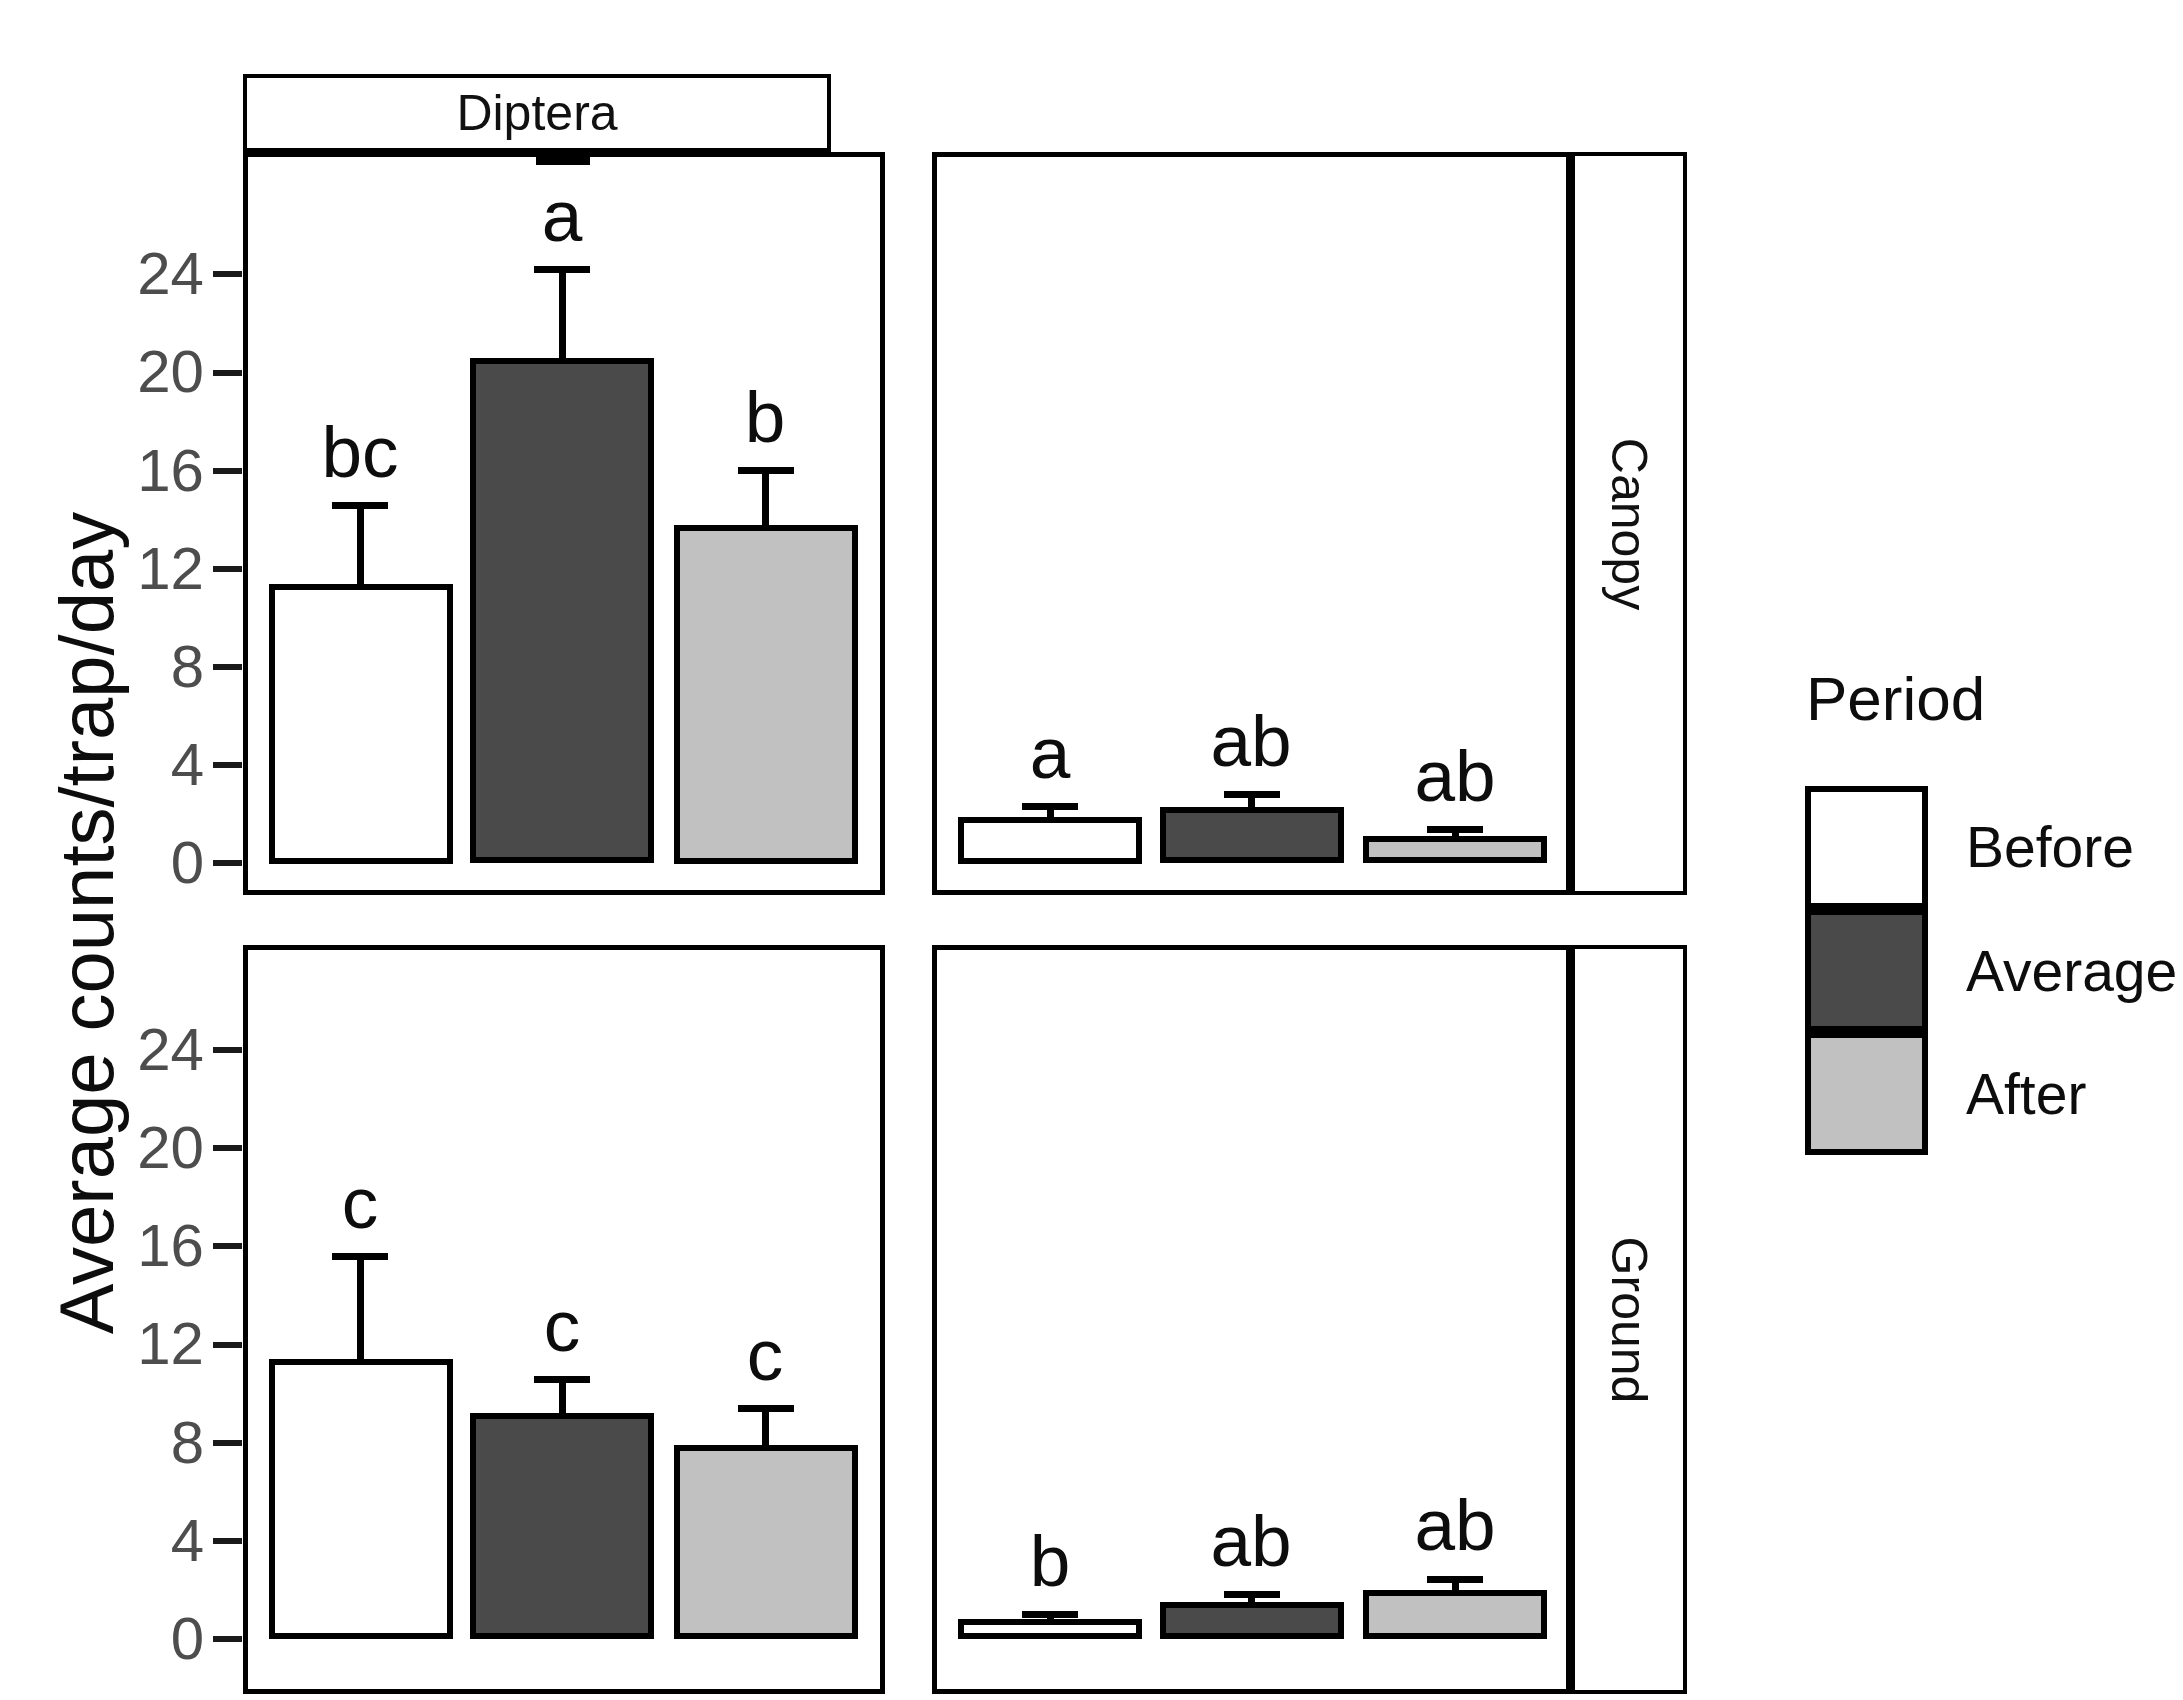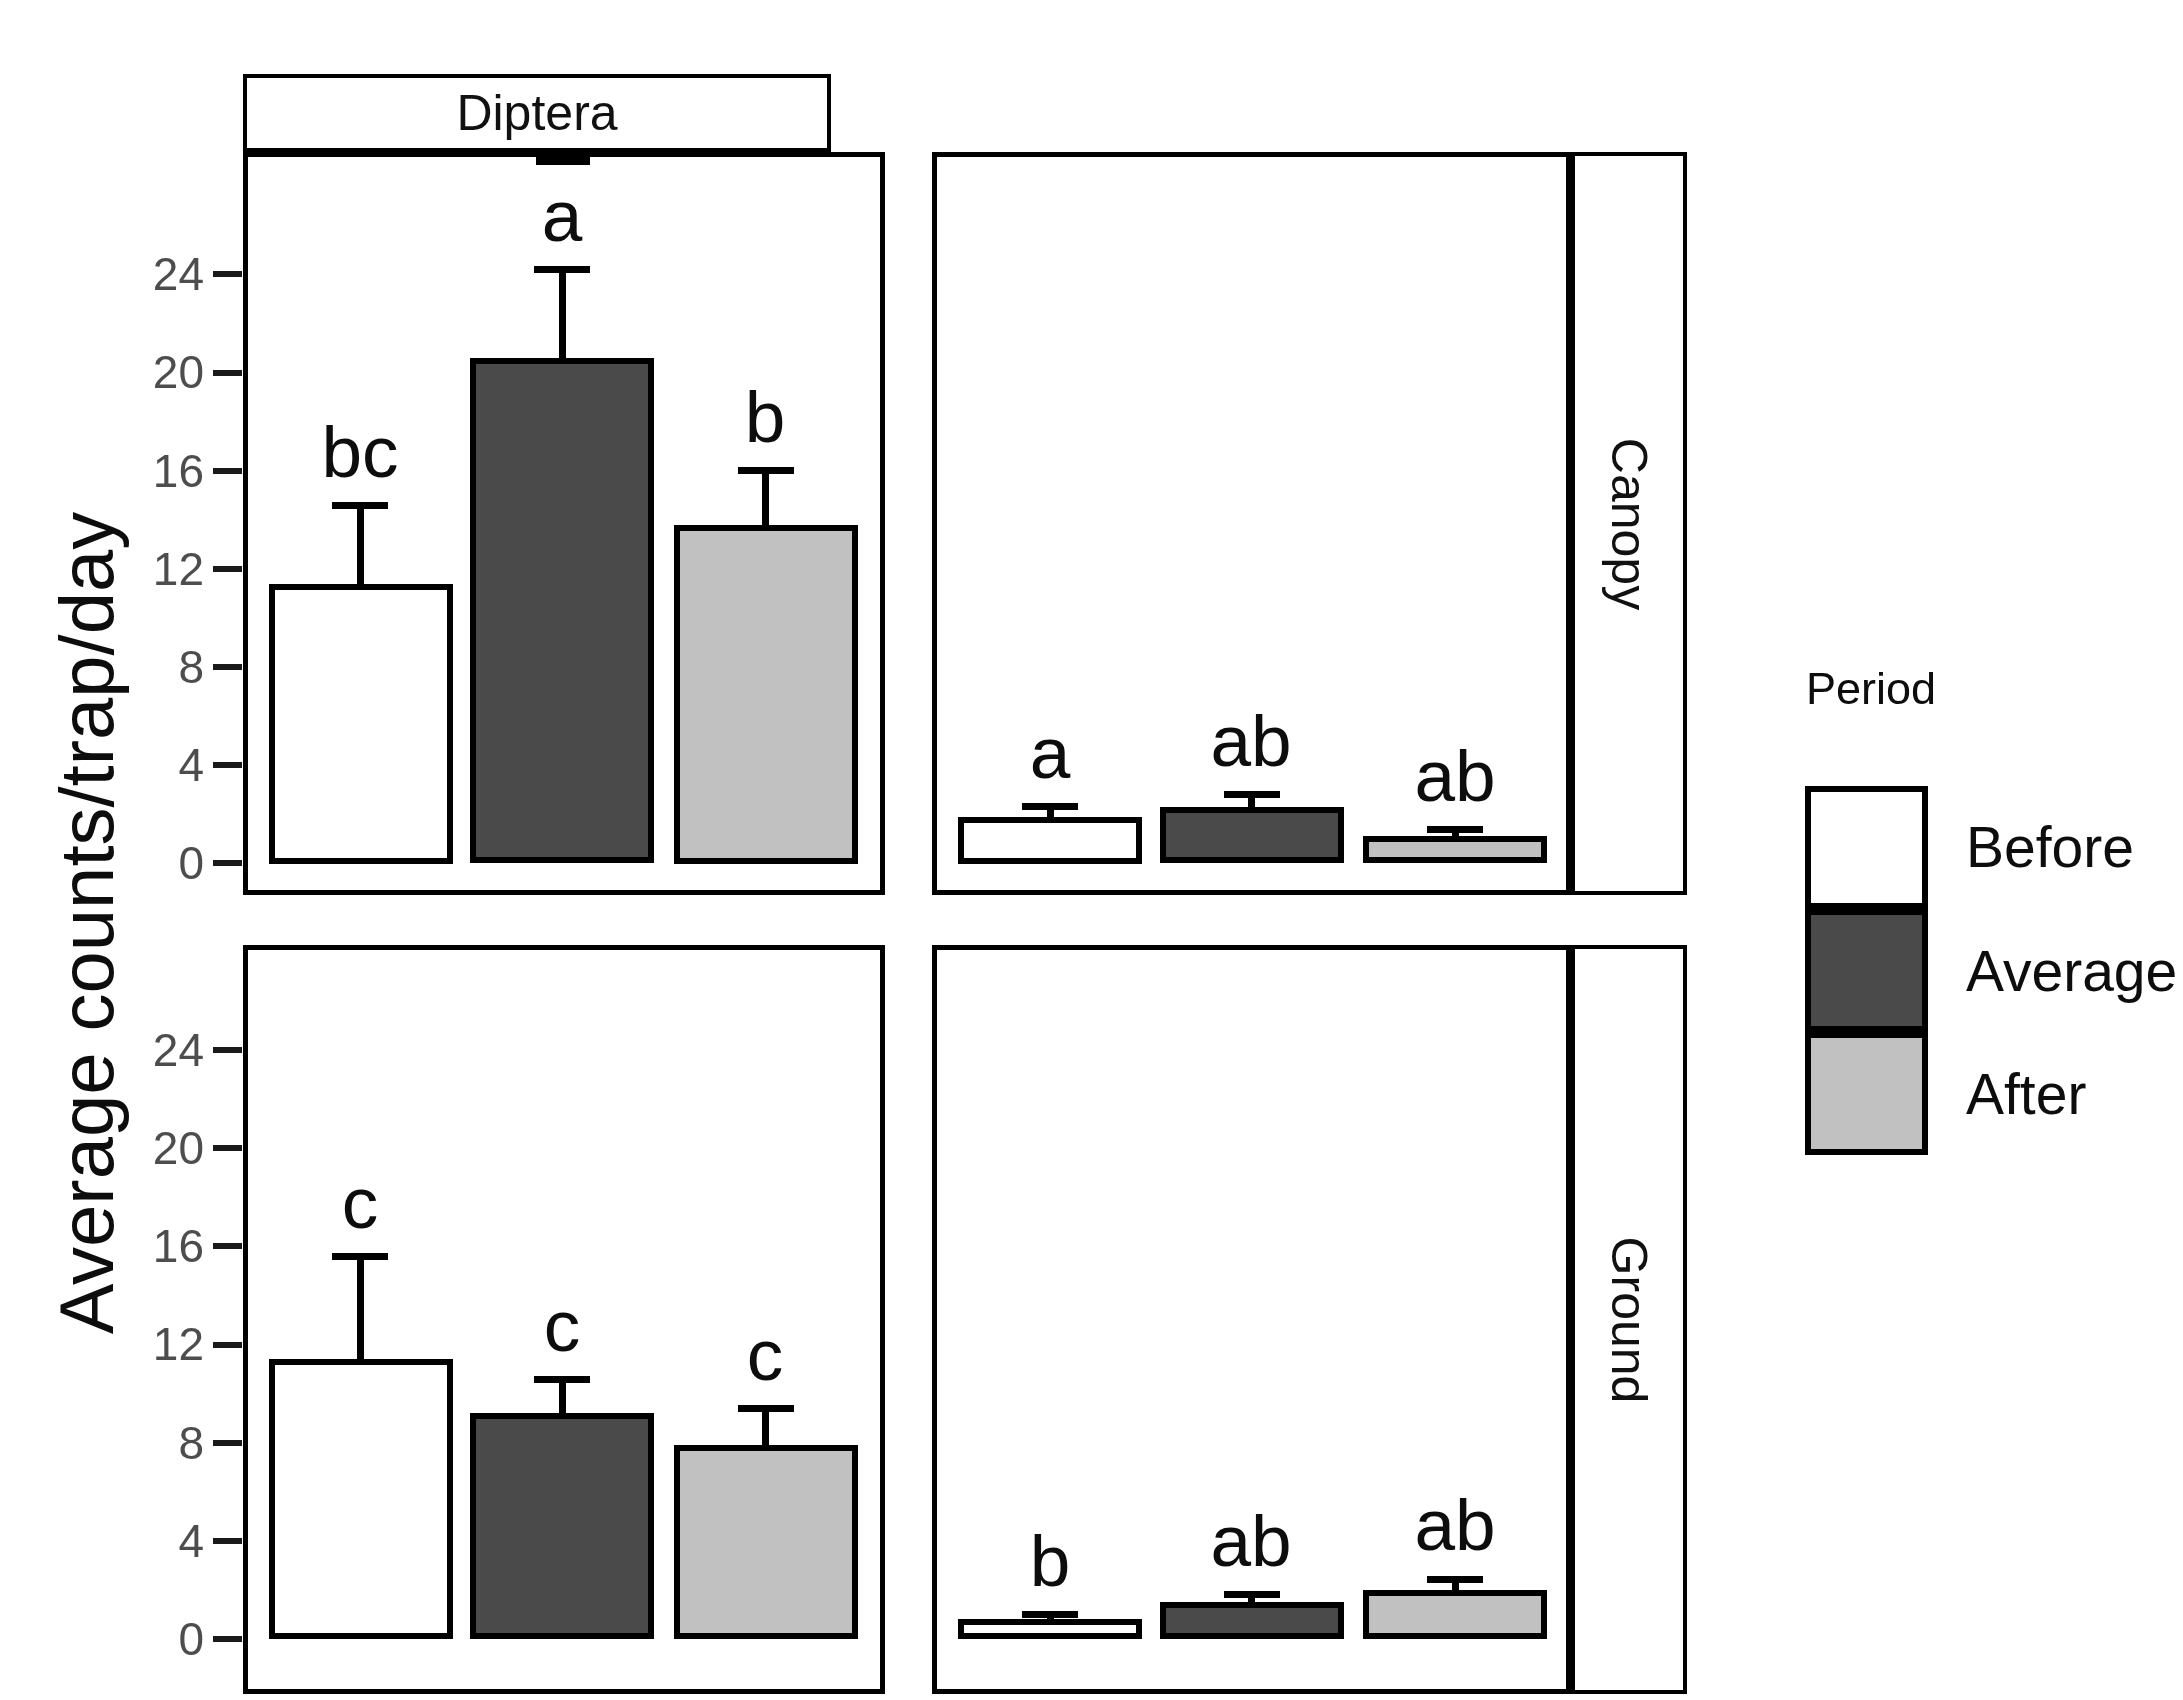--- a/index.html
+++ b/index.html
@@ -32,30 +32,30 @@
   }
   .y-axis-title{
     position:absolute;
     transform:translate(-50%,-50%) rotate(-90deg);
     white-space:nowrap;
     font-size:76px;color:#0d0d0d;
   }
   .tick-mark{position:absolute;background:#1a1a1a;}
   .tick-label{
     position:absolute;
-    color:#4d4d4d;font-size:46px;text-align:right;
+    color:#4d4d4d;font-size:60px;text-align:right;
   }
   .bar{position:absolute;box-sizing:border-box;border:6.6px solid #000000;}
   .err-line,.err-cap,.artifact-mark{position:absolute;background:#000000;}
   .sig-letter{
     position:absolute;transform:translate(-50%,-50%);
     color:#0d0d0d;font-size:73px;line-height:1;
   }
   .legend-title{
-    position:absolute;font-size:45px;color:#0d0d0d;white-space:nowrap;
+    position:absolute;font-size:62px;color:#0d0d0d;white-space:nowrap;
   }
   .legend-swatch{
     position:absolute;box-sizing:border-box;border:6px solid #000000;
   }
   .legend-label{
     position:absolute;transform:translateY(-50%);
     font-size:57px;color:#0d0d0d;white-space:nowrap;
   }
 </style>
 </head>

